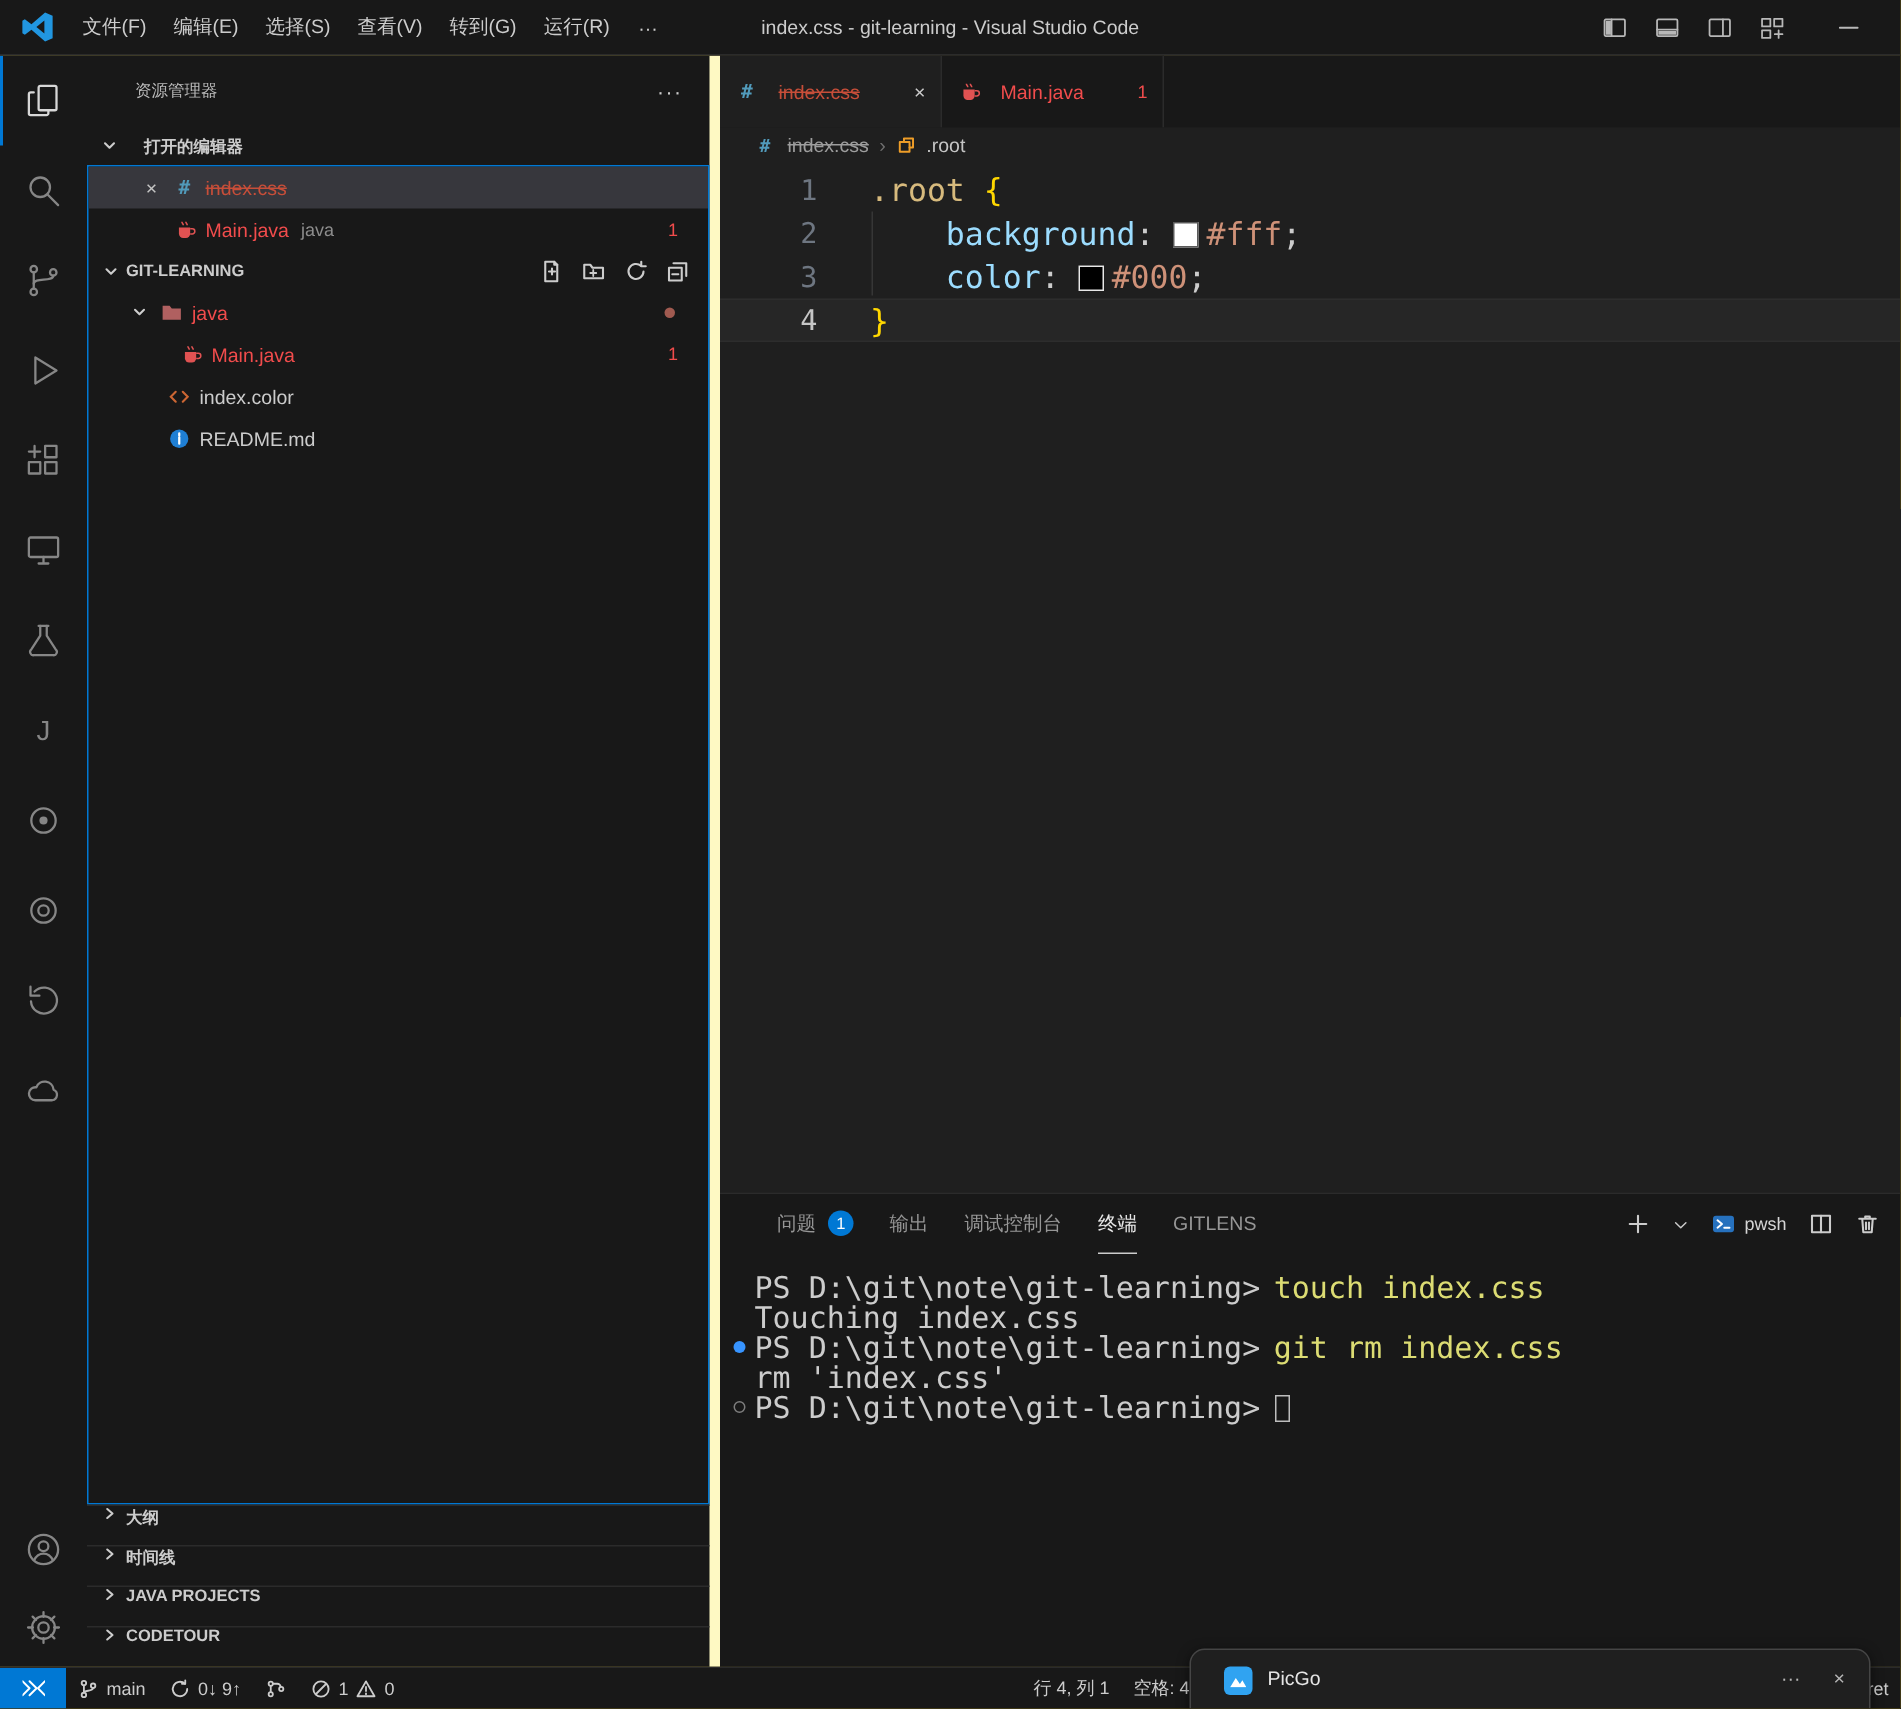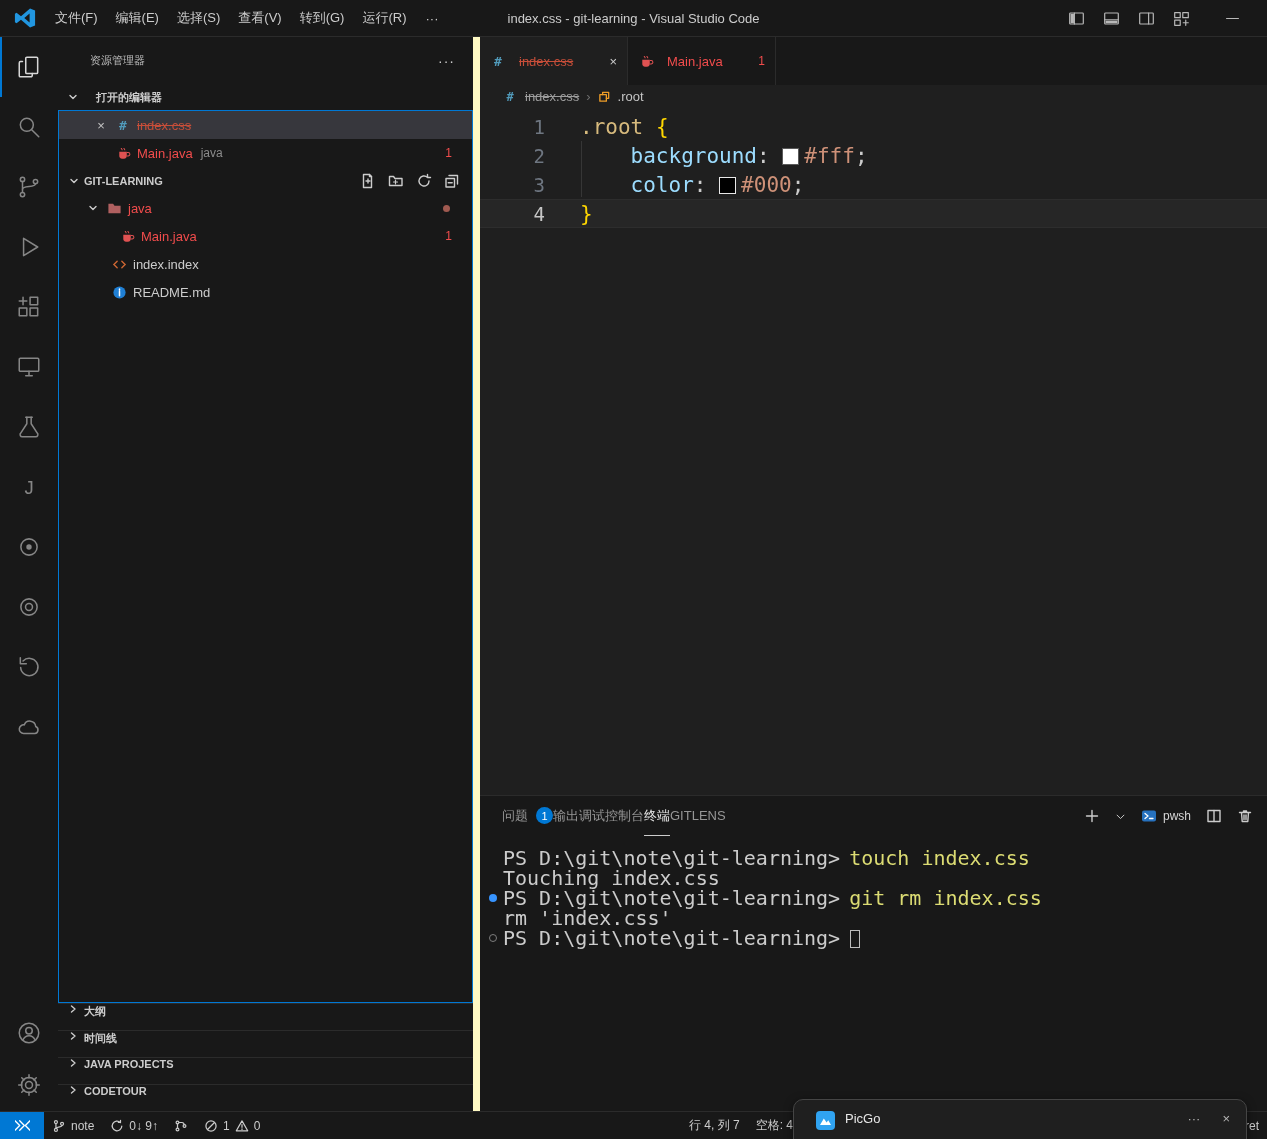--- a/index.html
+++ b/index.html
@@ -87,21 +87,21 @@
   .tok-prop { color:#9cdcfe; }
   .tok-punct { color:#cccccc; }
   .tok-val { color:#ce9178; }
   .swatch { display:inline-block; width:17px; height:17px; vertical-align:-2px; margin-right:5px; }
   .swatch.white { background:#ffffff; border:1px solid #5a5a5a; }
   .swatch.black { background:#000000; border:1px solid #e8e8e8; }
   .indent-guide { position:absolute; left:101px; top:33px; width:1px; height:56px; background:#363636; }
 
   
   .panel { height:316px; flex:none; border-top:1px solid #2b2b2b; background:#181818; display:flex; flex-direction:column; }
-  .panel-tabs { height:40px; flex:none; display:flex; align-items:center; padding-left:22px; font-size:13px; color:#969696; }
+  .panel-tabs { height:40px; flex:none; display:flex; align-items:center; padding-left:38px; gap:24px; font-size:13px; color:#969696; }
   .ptab { height:40px; display:flex; align-items:center; gap:8px; cursor:pointer; border-bottom:1px solid transparent; }
   .ptab.active { color:#e7e7e7; border-bottom-color:#cccccc; }
   .pbadge { width:17px; height:17px; border-radius:50%; background:#0078d4; color:#ffffff; font-size:11px; display:flex; align-items:center; justify-content:center; }
   .panel-actions { margin-left:auto; display:flex; align-items:center; gap:15px; padding-right:14px; color:#cccccc; }
   .panel-actions svg { width:16px; height:16px; }
   .pwsh-item { display:flex; align-items:center; gap:6px; font-size:12px; color:#d5d5d5; }
 
   .terminal { flex:1; position:relative; font-family:"DejaVu Sans Mono",monospace; font-size:20px; line-height:20px; padding:12px 0 0 23px; color:#cccccc; }
   .tline { position:relative; white-space:pre; }
   .tcmd { color:#dcdc73; margin-left:9px; }
@@ -349,21 +349,21 @@
           </span>
           <span class="label err">Main.java</span>
           <span class="badge">1</span>
         </div>
         <div class="row indent0f">
           <span class="ficon">
             <svg viewBox="0 0 16 16" width="15" height="15">
                 <path d="M5.5 4.5L2 8l3.5 3.5M10.5 4.5L14 8l-3.5 3.5" stroke="#cc6633" fill="none" stroke-width="1.5" stroke-linecap="round"></path>
               </svg>
           </span>
-          <span class="label">index.index</span>
+          <span class="label">index.color</span>
         </div>
         <div class="row indent0f">
           <span class="ficon">
             <svg viewBox="0 0 16 16" width="15" height="15">
                 <circle cx="8" cy="8" r="6.5" fill="#1f7fd4"></circle>
                 <path d="M8 4.2v1.4M8 7v4.5" stroke="#fff" stroke-width="1.6" stroke-linecap="round"></path>
               </svg>
           </span>
           <span class="label">README.md</span>
         </div>
@@ -517,21 +517,21 @@
         </svg>
     </div>
     <div class="sitem">
       <svg class="ic" viewBox="0 0 16 16">
           <circle cx="4.5" cy="3.5" r="1.7"></circle>
           <circle cx="4.5" cy="12.5" r="1.7"></circle>
           <circle cx="11.5" cy="5.5" r="1.7"></circle>
           <path d="M4.5 5.2v5.6"></path>
           <path d="M11.5 7.2c0 2.8-7 1.5-7 3.6"></path>
         </svg>
-      <span>note</span>
+      <span>main</span>
     </div>
     <div class="sitem">
       <svg class="ic" viewBox="0 0 16 16">
           <path d="M13.5 8a5.5 5.5 0 1 1-1.7-4"></path>
           <path d="M12 1.5V4h-2.5"></path>
         </svg>
       <span>0↓ 9↑</span>
     </div>
     <div class="sitem">
       <svg class="ic" viewBox="0 0 16 16">
@@ -548,21 +548,21 @@
         </svg>
       <span>1</span>
       <svg class="ic" viewBox="0 0 16 16">
           <path d="M8 2.2L14.5 13.5h-13z"></path>
           <path d="M8 6.5v3M8 11.3v.7"></path>
         </svg>
       <span>0</span>
     </div>
     <div class="sb-right">
       <div class="sitem">
-          <span>行 4, 列 7</span>
+          <span>行 4, 列 1</span>
         </div>
       <div class="sitem">
           <span>空格: 4</span>
         </div>
       <div class="sb-spacer"></div>
       <div class="sitem">
           <span>ret</span>
         </div>
     </div>
   </div>

